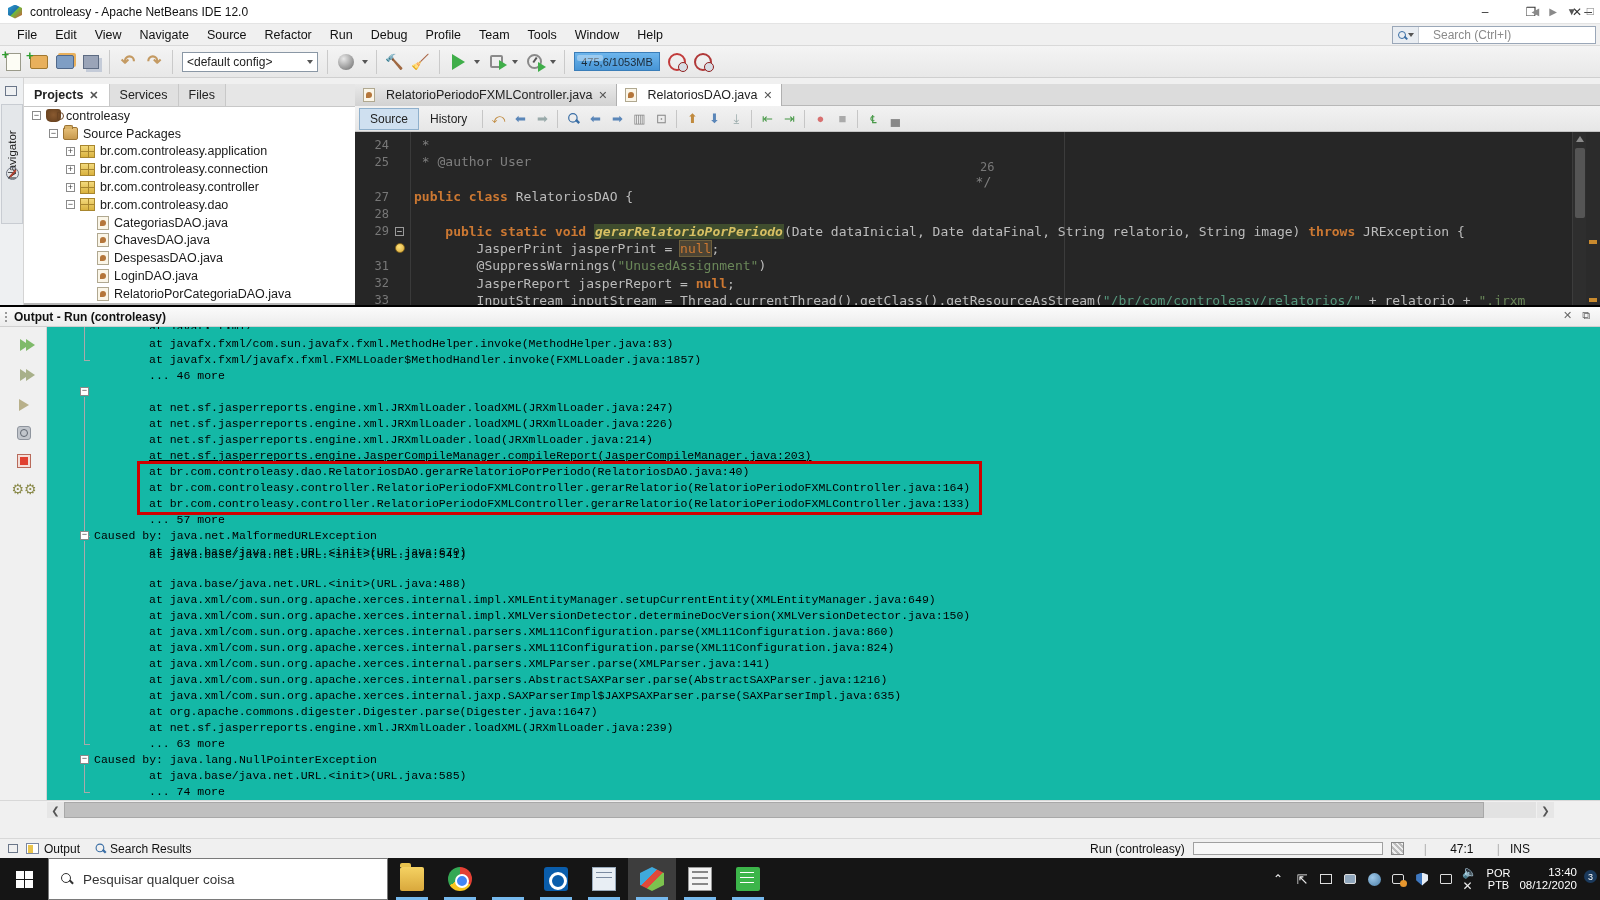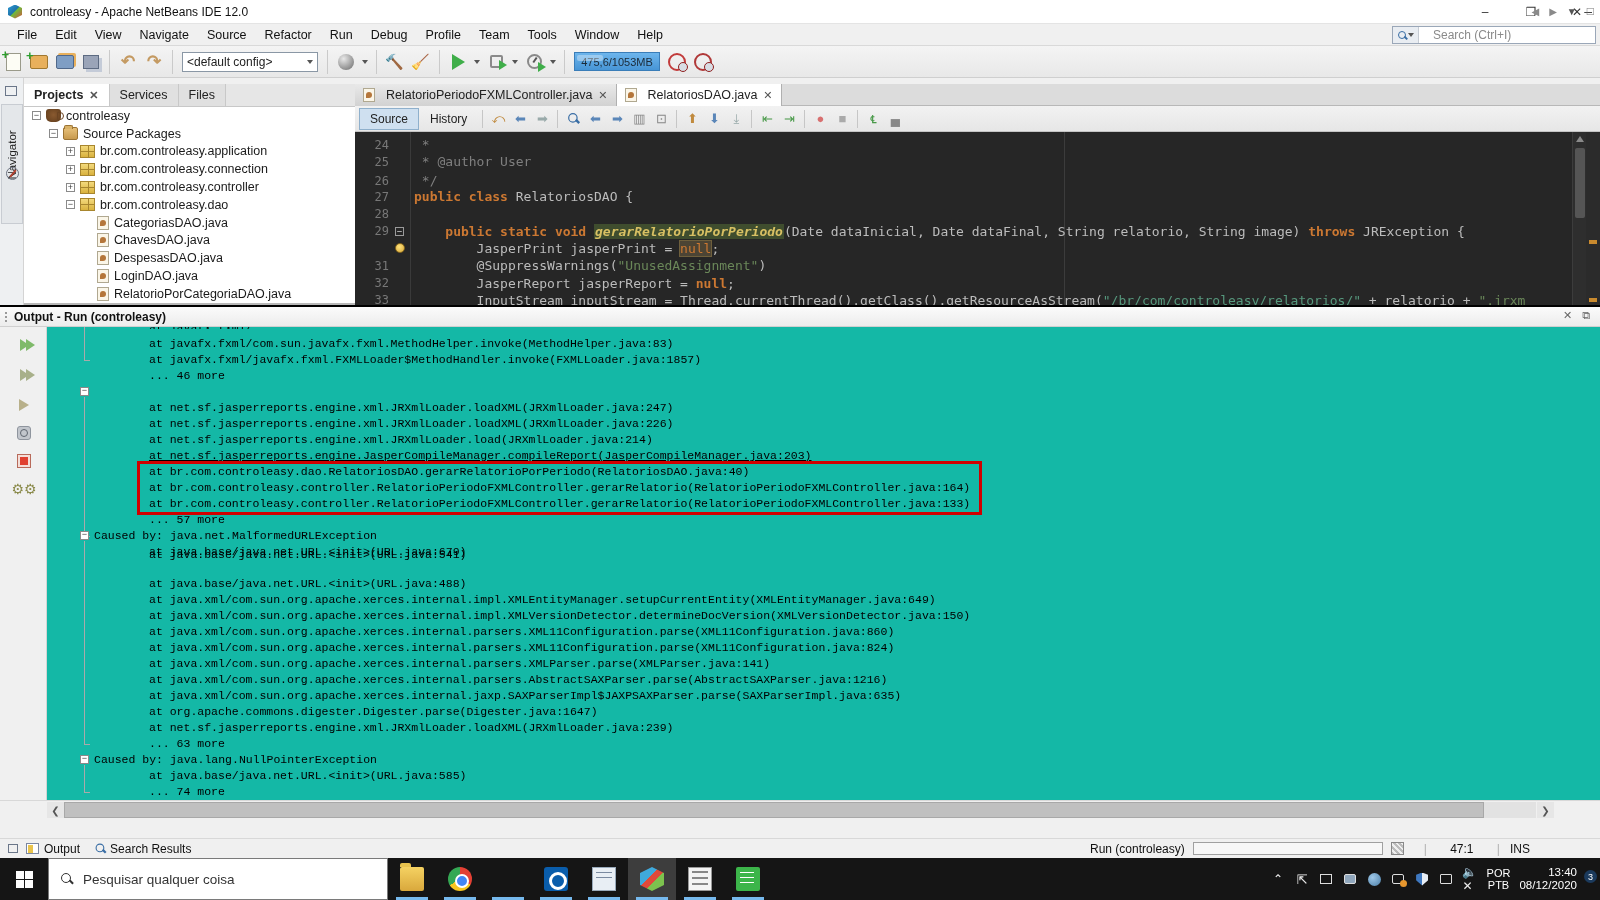--- a/index.html
+++ b/index.html
@@ -423,21 +423,21 @@
     <div class="ed-sep"></div>
     <div class="ed-ico" style="color:#4a9a4a;font-weight:bold;font-size:11px">℄</div>
     <div class="ed-ico" style="color:#888">▄</div>
   </div>
 
   <div class="code" id="code-editor">
     <div class="gutter-sep"></div>
     <div class="margin-line" style="left:709px"></div>
   <div class="cline" style="top: 4px;"><span class="lnum">24</span><span class="gslot"></span><span class="ctext"><span class="cm"> *</span></span></div>
       <div class="cline" style="top: 21.3px;"><span class="lnum">25</span><span class="gslot"></span><span class="ctext"><span class="cm"> * @author User</span></span></div>
-      <div class="cline" style="top: 40px;"><span class="lnum">26</span><span class="gslot"></span><span class="ctext"><span class="cm"> */</span></span></div>
+      <div class="cline" style="top: 28px; flex-direction: column;"><span class="lnum">26</span><span class="gslot"></span><span class="ctext"><span class="cm"> */</span></span></div>
       <div class="cline" style="top: 55.9px;"><span class="lnum">27</span><span class="gslot"></span><span class="ctext"><span class="kw">public class</span><span class="pl"> RelatoriosDAO {</span></span></div>
       <div class="cline" style="top: 73.2px;"><span class="lnum">28</span><span class="gslot"></span><span class="ctext"></span></div>
       <div class="cline" style="top: 90.5px;"><span class="lnum">29</span><span class="gslot"><span class="foldbox">−</span></span><span class="ctext"><span class="pl">    </span><span class="kw">public static void</span><span class="pl"> </span><span class="mhl">gerarRelatorioPorPeriodo</span><span class="pl">(Date dataInicial, Date dataFinal, String relatorio, String image) </span><span class="kw">throws</span><span class="pl"> JRException {</span></span></div>
       <div class="cline" style="top: 107.8px;"><span class="lnum"></span><span class="gslot"><span class="bulb"></span></span><span class="ctext"><span class="pl">        JasperPrint jasperPrint = </span><span class="nl">null</span><span class="pl">;</span></span></div>
       <div class="cline" style="top: 125.1px;"><span class="lnum">31</span><span class="gslot"></span><span class="ctext"><span class="pl">        @SuppressWarnings(</span><span class="str">"UnusedAssignment"</span><span class="pl">)</span></span></div>
       <div class="cline" style="top: 142.4px;"><span class="lnum">32</span><span class="gslot"></span><span class="ctext"><span class="pl">        JasperReport jasperReport = </span><span class="kw">null</span><span class="pl">;</span></span></div>
       <div class="cline" style="top: 159.7px;"><span class="lnum">33</span><span class="gslot"></span><span class="ctext"><span class="pl">        InputStream inputStream = Thread.currentThread().getClass().getResourceAsStream(</span><span class="strl">"/br/com/controleasy/relatorios/"</span><span class="pl"> + relatorio + </span><span class="str">".jrxm</span></span></div>
     </div>
   <div class="ed-vscroll">
       <div class="up"></div>

